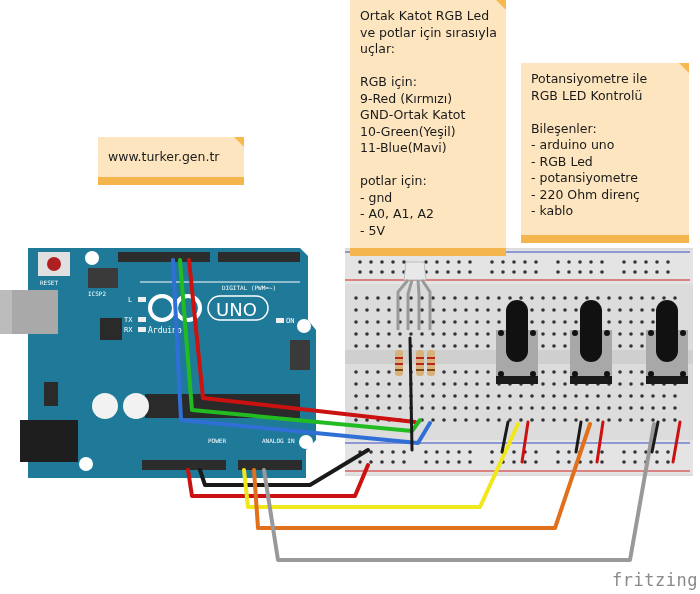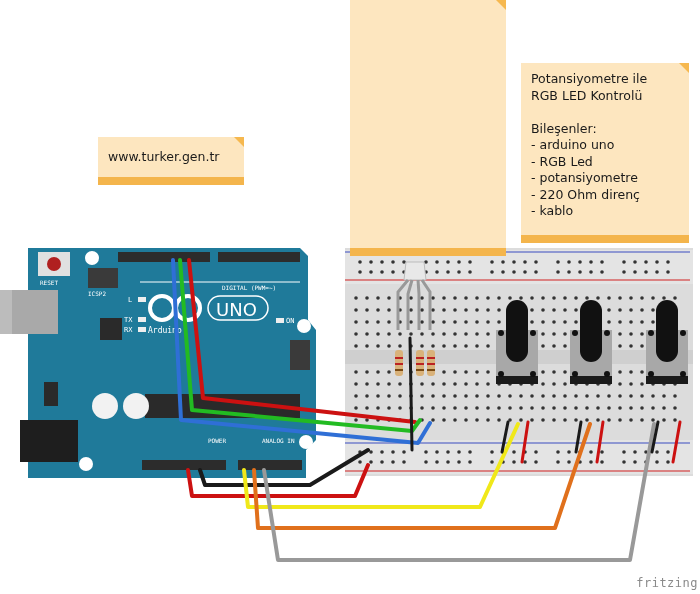--- a/index.html
+++ b/index.html
@@ -2,21 +2,21 @@
 <html><head>
 <meta charset="utf-8">
 <style>
   html,body{margin:0;padding:0;background:#fff;}
   body{width:700px;height:594px;position:relative;overflow:hidden;font-family:"DejaVu Sans",sans-serif;}
   svg{position:absolute;left:0;top:0;}
   .note{position:absolute;background:#fde6bf;color:#1a1a1a;font-size:12.5px;line-height:16.5px;white-space:pre-line;box-sizing:border-box;}
   .note .fold{position:absolute;right:0;top:0;width:0;height:0;border-style:solid;border-width:0 10px 10px 0;border-color:transparent #f6b84f transparent transparent;}
   .note .bar{position:absolute;left:0;right:0;bottom:0;height:8px;background:#f4b54c;}
   .note .txt{position:absolute;}
-  .brand{position:absolute;right:2px;bottom:4px;font-family:"DejaVu Sans Mono",monospace;font-size:12px;color:#8a8a8a;letter-spacing:0.5px;}
+  .brand{position:absolute;right:2px;bottom:4px;font-family:"DejaVu Sans Mono",monospace;font-size:17px;color:#8a8a8a;letter-spacing:0.5px;}
   .lbl{font-family:"DejaVu Sans Mono",monospace;fill:#fff;}
 </style>
 </head>
 <body>
 
 <svg width="700" height="594" viewBox="0 0 700 594">
 
   <g>
     <rect x="345" y="248" width="348" height="228" fill="#dcdcdc"></rect>
     <rect x="345" y="250" width="348" height="34" fill="#e4e4e4"></rect>
@@ -554,20 +554,34 @@
 </svg>
 
 <div class="note" style="left:98px;top:137px;width:146px;height:48px;text-decoration:underline;">
   <span class="fold"></span>
   <span class="txt" style="left:10px;top:12px;">www.turker.gen.tr</span>
   <span class="bar"></span>
 </div>
 
 <div class="note" style="left:350px;top:0;width:156px;height:256px;">
   <span class="fold"></span>
+  <span class="txt" style="left:10px;top:8px;">Ortak Katot RGB Led
+ve potlar için sırasıyla
+uçlar:
+
+RGB için:
+9-Red (Kırmızı)
+GND-Ortak Katot
+10-Green(Yeşil)
+11-Blue(Mavi)
+
+potlar için:
+- gnd
+- A0, A1, A2
+- 5V</span>
   <span class="bar"></span>
 </div>
 
 <div class="note" style="left:521px;top:63px;width:168px;height:180px;padding-left:28px;">
   <span class="fold"></span>
   <span class="txt" style="left:10px;top:8px;">Potansiyometre ile
 RGB LED Kontrolü
 
 Bileşenler:
 - arduino uno

